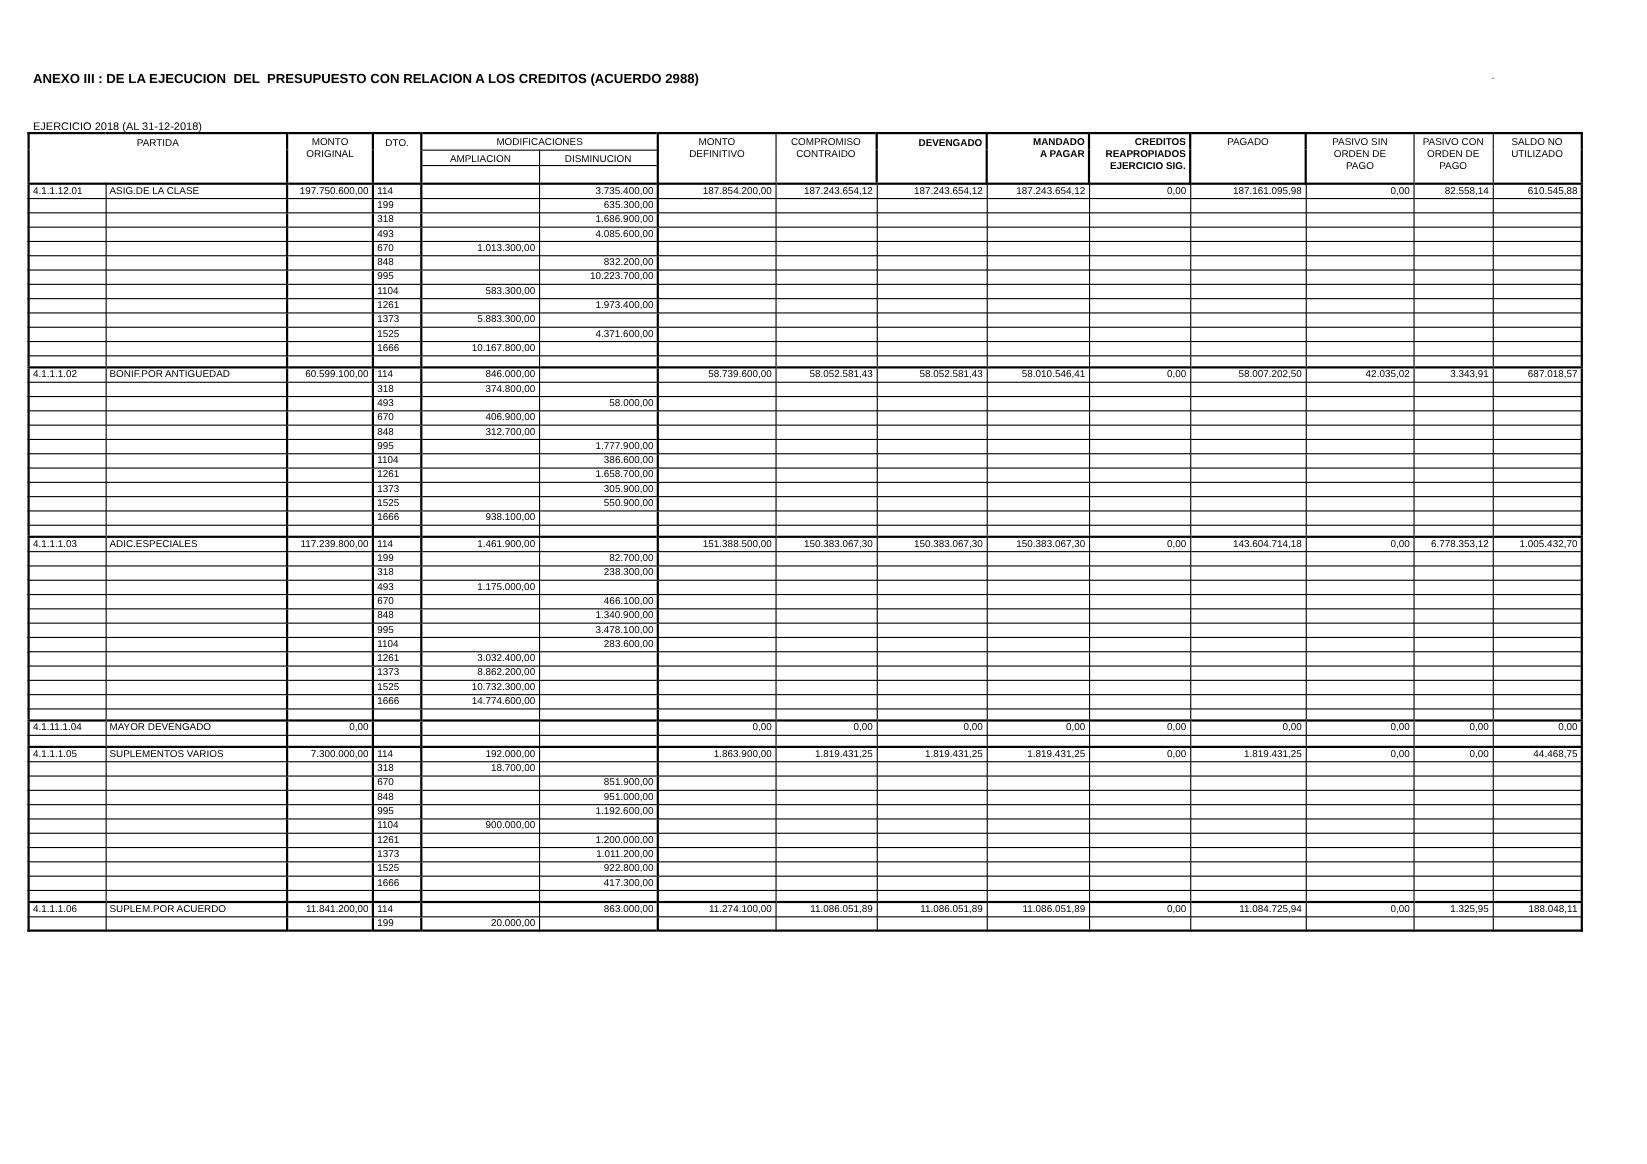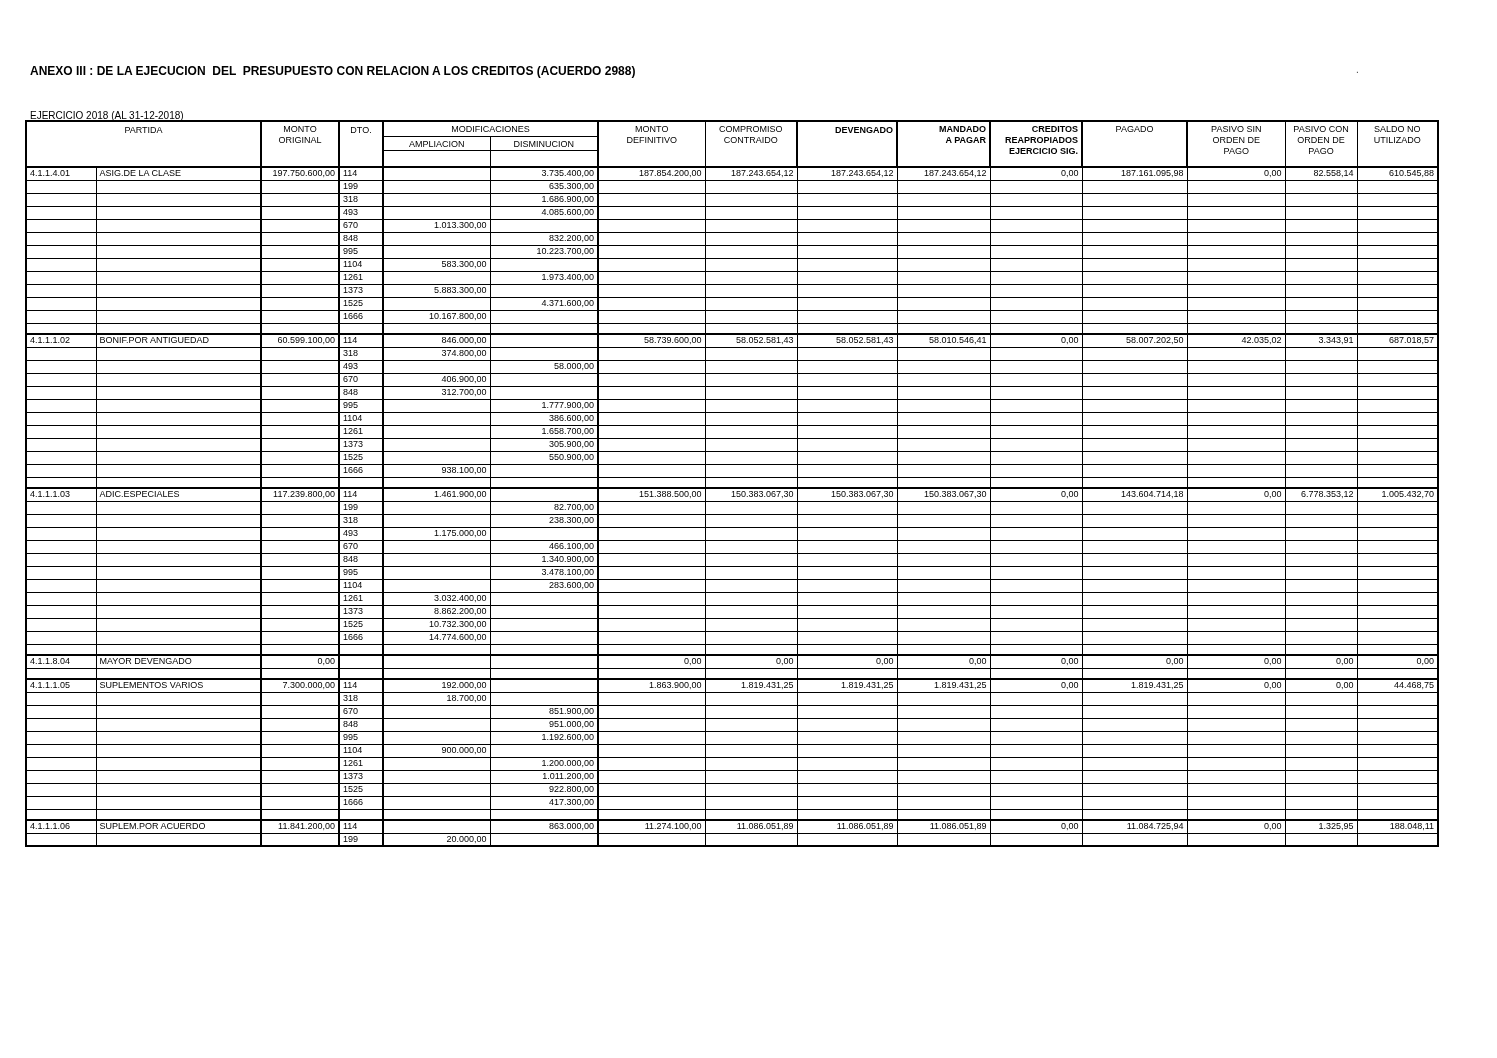--- a/index.html
+++ b/index.html
@@ -119,21 +119,21 @@
       <th class="bl2">AMPLIACION</th>
       <th>DISMINUCION</th>
     </tr>
     <tr class="h3">
       <th class="bl2"></th>
       <th></th>
     </tr>
   </thead>
   <tbody>
       <tr class="block-start">
-        <td class="lft">4.1.1.4.01</td>
+        <td class="lft">4.1.1.12.01</td>
         <td class="lft">ASIG.DE LA CLASE</td>
         <td class="num bl2">197.750.600,00</td>
         <td class="ctr bl2">114</td>
         <td class="num bl2"></td>
         <td class="num">3.735.400,00</td>
         <td class="num bl2">187.854.200,00</td>
         <td class="num">187.243.654,12</td>
         <td class="num">187.243.654,12</td>
         <td class="num">187.243.654,12</td>
         <td class="num">0,00</td>
@@ -765,21 +765,21 @@
         <td></td>
         <td></td>
         <td></td>
         <td></td>
         <td></td>
         <td></td>
         <td></td>
         <td></td>
       </tr>
       <tr class="block-start">
-        <td class="lft">4.1.1.8.04</td>
+        <td class="lft">4.1.11.1.04</td>
         <td class="lft">MAYOR DEVENGADO</td>
         <td class="num bl2">0,00</td>
         <td class="ctr bl2"></td>
         <td class="num bl2"></td>
         <td class="num"></td>
         <td class="num bl2">0,00</td>
         <td class="num">0,00</td>
         <td class="num">0,00</td>
         <td class="num">0,00</td>
         <td class="num">0,00</td>

